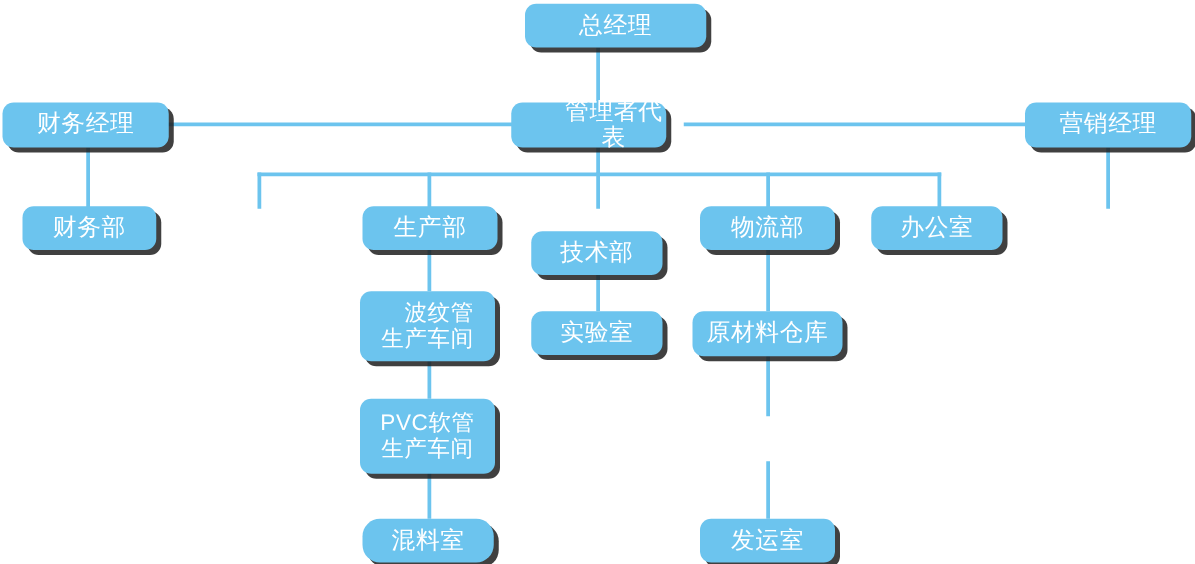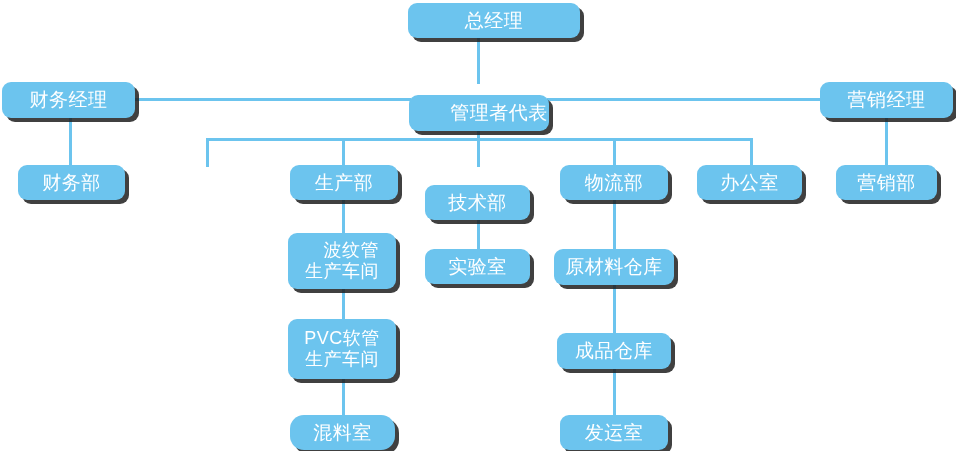--- a/index.html
+++ b/index.html
@@ -63,38 +63,36 @@
   <div class="ln v" style="left:342px;top:200px;height:33px;"></div>
   <div class="ln v" style="left:342px;top:289px;height:30px;"></div>
   <div class="ln v" style="left:342px;top:376px;height:39px;"></div>
 
   <div class="ln v" style="left:477px;top:200px;height:49px;"></div>
 
   <div class="ln v" style="left:613px;top:200px;height:49px;"></div>
   <div class="ln v" style="left:613px;top:285px;height:48px;"></div>
   <div class="ln v" style="left:613px;top:369px;height:46px;"></div>
 
-  <div class="node" style="left:408px;top:3px;width:172px;height:35px;">总经理</div>
+  <div class="node" style="left:420px;top:3px;width:145px;height:35px;">总经理</div>
 
   <div class="node" style="left:2px;top:82px;width:133px;height:36px;">财务经理</div>
-  <div class="node" style="left:409px;top:95px;width:140px;height:36px;padding-left:40px;">管理者代表</div>
+  <div class="node" style="left:409px;top:82px;width:124px;height:36px;padding-left:40px;">管理者代表</div>
   <div class="node" style="left:820px;top:82px;width:133px;height:36px;">营销经理</div>
 
   <div class="node" style="left:18px;top:165px;width:107px;height:35px;">财务部</div>
   <div class="node" style="left:290px;top:165px;width:108px;height:35px;">生产部</div>
   <div class="node" style="left:425px;top:165px;width:105px;height:35px;margin-top:20px;">技术部</div>
   <div class="node" style="left:560px;top:165px;width:108px;height:35px;">物流部</div>
   <div class="node" style="left:697px;top:165px;width:105px;height:35px;">办公室</div>
-  <div class="node" style="left:836px;top:165px;width:101px;height:35px;">营销部</div>
 
   <div class="node two-line" style="left:288px;top:233px;width:108px;height:56px;text-align:right;">波纹管
 生产车间</div>
   <div class="node two-line" style="left:288px;top:319px;width:108px;height:60px;">PVC软管
 生产车间</div>
   <div class="node" style="left:290px;top:415px;width:105px;height:35px;border-radius:14px;">混料室</div>
 
   <div class="node" style="left:425px;top:249px;width:105px;height:35px;">实验室</div>
 
   <div class="node" style="left:554px;top:249px;width:120px;height:36px;">原材料仓库</div>
-  <div class="node" style="left:557px;top:333px;width:114px;height:36px;">成品仓库</div>
   <div class="node" style="left:560px;top:415px;width:108px;height:35px;">发运室</div>
 
 </div>
 
 </body></html>

